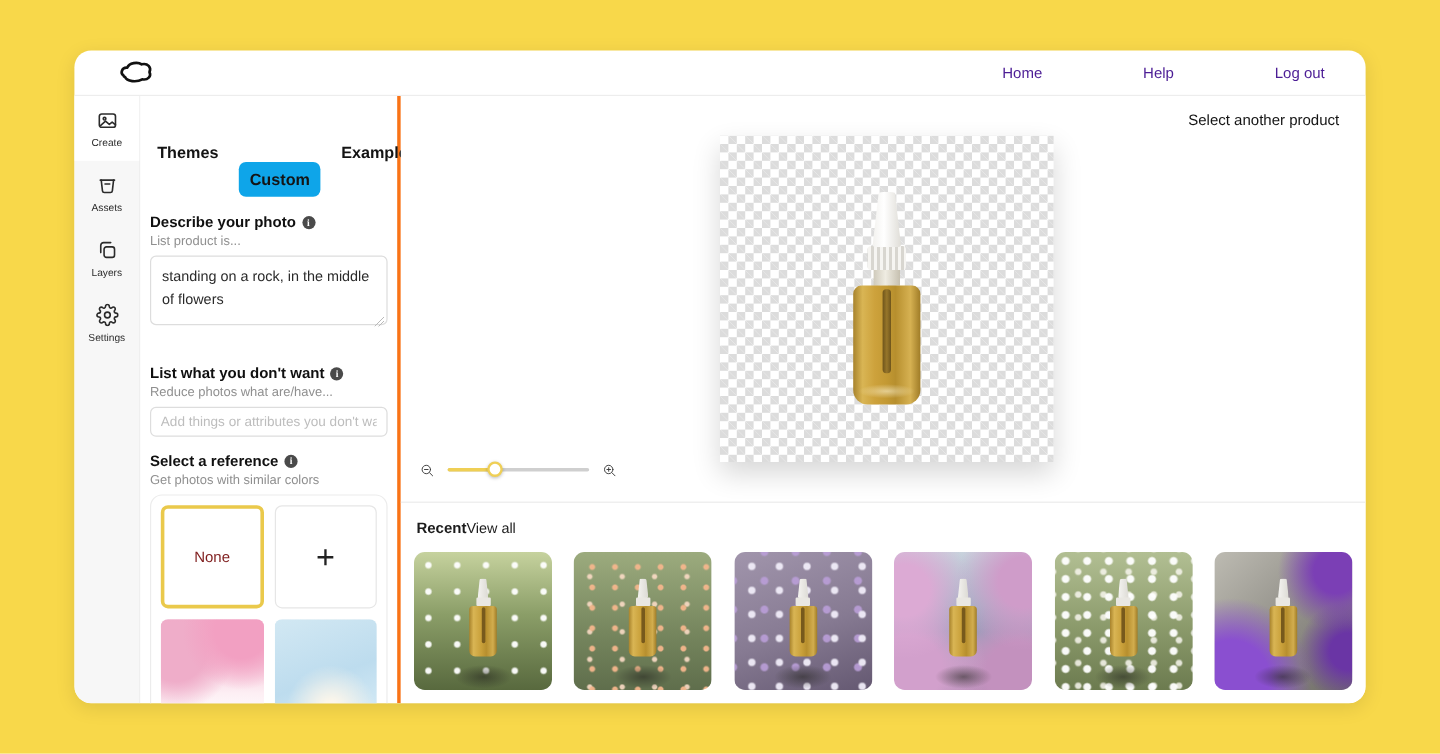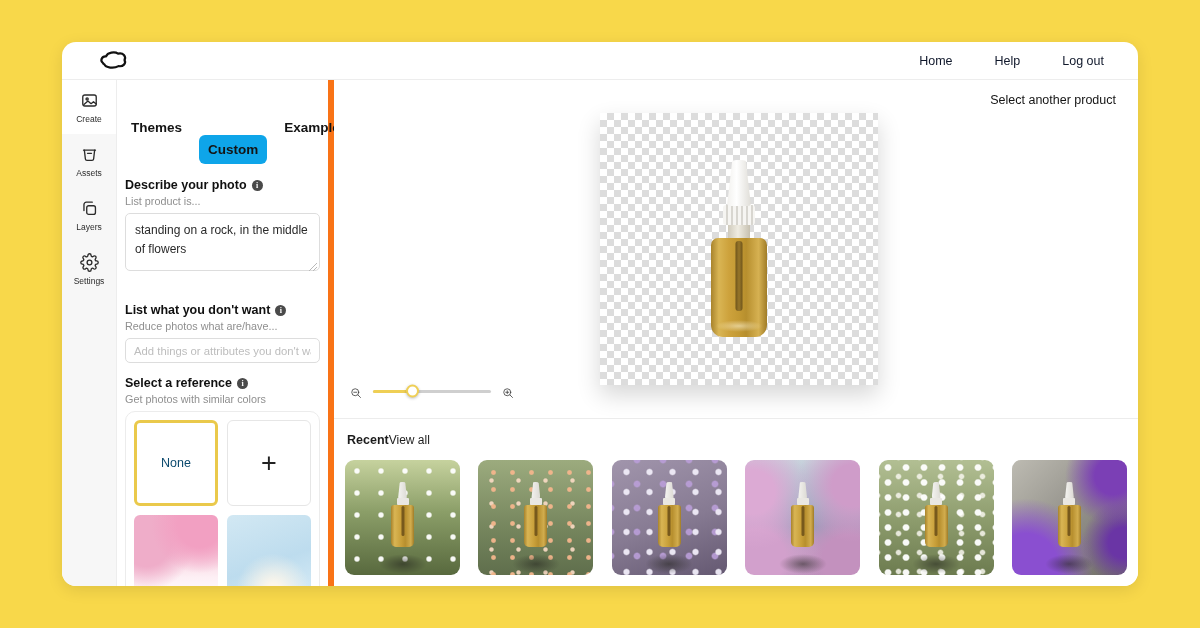--- a/index.html
+++ b/index.html
@@ -5,50 +5,50 @@
   * { margin:0; padding:0; box-sizing:border-box; }
   html,body { width:1200px; height:628px; }
   body { background:#F8D84A; font-family:"Liberation Sans", sans-serif; position:relative; overflow:hidden; color:#1c1c1c; }
 
   .card { position:absolute; left:62px; top:42px; width:1076px; height:544px; background:#fff; border-radius:14px; overflow:hidden; box-shadow:0 4px 16px rgba(0,0,0,.10); }
 
   
   .header { height:38px; display:flex; align-items:center; border-bottom:1px solid #ededed; padding:0 34px; }
   .logo { width:34px; height:24px; margin-left:0; }
   .header-links { margin-left:auto; display:flex; gap:42px; }
-  .header-link { font-size:12.5px; color:#0f172a; cursor:pointer; }
+  .header-link { font-size:12.5px; color:#4c1d95; cursor:pointer;margin-left:42px; }
 
   .content { position:absolute; top:38px; left:0; right:0; bottom:0; display:flex; }
 
   
   .rail { width:55px; background:#f7f7f7; border-right:1px solid #ededed; }
   .rail-item { height:54px; display:flex; flex-direction:column; align-items:center; justify-content:center; gap:4px; cursor:pointer; }
   .rail-item.active { background:#fff; }
   .rail-item svg { width:19px; height:19px; stroke:#2b2b2b; fill:none; stroke-width:1.7; stroke-linecap:round; stroke-linejoin:round; }
   .rail-label { font-size:8.5px; color:#2b2b2b; }
 
   
-  .panel { width:217px; border-right:6px solid #f97316; padding:9px 8px 0 8px; background:#fff; }
+  .panel { width:217px; border-right:3px solid #f97316; padding:9px 8px 0 8px; background:#fff; }
   .tabs { display:flex; align-items:center; gap:15px; padding:2px 0 8px 4px; }
   .tab { font-size:13.5px; font-weight:700; color:#141414; cursor:pointer; padding:4px 2px; }
   .tab.active { background:#0ea5e9; border-radius:6px; padding:7px 9px;margin-top:44px; }
   .sec-title { display:flex; align-items:center; gap:5px; font-size:12.5px; font-weight:700; color:#101010; margin-top:6px; }
   .info-dot { width:11px; height:11px; border-radius:50%; background:#4a4a4a; color:#fff; font-size:8px; font-weight:700; display:inline-flex; align-items:center; justify-content:center; font-family:"Liberation Serif", serif; cursor:pointer; }
   .sec-sub { font-size:10.8px; color:#8f8f8f; margin:3px 0 6px; }
   .desc-box { position:relative; }
   textarea.desc { width:100%; height:58px; resize:none; border:1px solid #ddd; border-radius:5px; font-family:"Liberation Sans", sans-serif; font-size:12px; color:#2a2a2a; padding:7px 9px; line-height:1.55; outline:none; }
   .resize-corner { position:absolute; right:3px; bottom:4px; width:8px; height:8px; background:
     linear-gradient(135deg, transparent 0 50%, #b9b9b9 50% 56%, transparent 56% 70%, #b9b9b9 70% 76%, transparent 76%);
   }
   input.exclude { width:100%; height:25px; border:1px solid #ddd; border-radius:5px; font-family:"Liberation Sans", sans-serif; font-size:11.3px; padding:0 8px; color:#2a2a2a; outline:none; }
   input.exclude::placeholder { color:#bdbdbd; }
 
   .ref-grid { margin-top:5px; border:1px solid #ececec; border-radius:10px; padding:8px; display:grid; grid-template-columns:1fr 1fr; gap:9px; }
   .ref-cell { width:100%; height:86px; border-radius:6px; cursor:pointer; position:relative; }
-  .ref-none { border:3px solid #EAC94B; background:#fff; display:flex; align-items:center; justify-content:center; font-size:12.5px; color:#0c4a6e; }
+  .ref-none { border:3px solid #EAC94B; background:#fff; display:flex; align-items:center; justify-content:center; font-size:12.5px; color:#7f1d1d; }
   .ref-add { border:1px solid #e6e6e6; background:#fff; display:flex; align-items:center; justify-content:center; font-size:27px; font-weight:300; color:#222; }
   .ref-pink { background:
       radial-gradient(circle at 78% 12%, #f2a0c2 0 22%, transparent 48%),
       radial-gradient(circle at 15% 32%, #efadc9 0 26%, transparent 52%),
       linear-gradient(180deg,#f2a8c6 0%,#f6cadb 42%,#fdeff4 72%,#ffffff 100%); }
   .ref-blue { background:
       radial-gradient(circle at 55% 88%, rgba(255,247,234,.95) 0 8%, transparent 42%),
       linear-gradient(160deg,#d2e8f3 0%,#bddcee 55%,#d9edf7 100%); }
   .ref-periwinkle { background:linear-gradient(165deg,#b7c8ea 0%,#ccd8f0 45%,#e4ebf8 100%); }
   .ref-teal { background:repeating-linear-gradient(115deg,#54b4ab 0 7px,#83d2c9 7px 14px,#5abbb1 14px 24px,#93dad1 24px 31px,#4fae a6 31px 38px),

